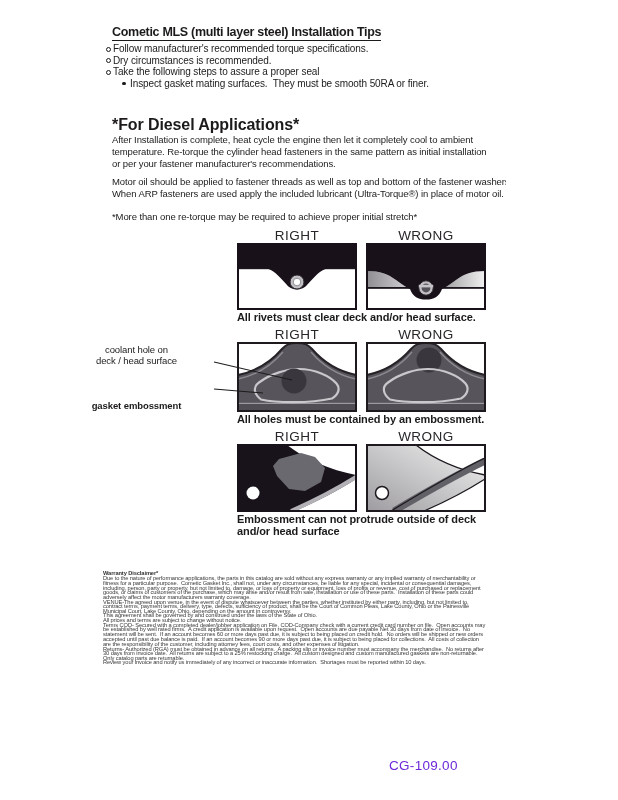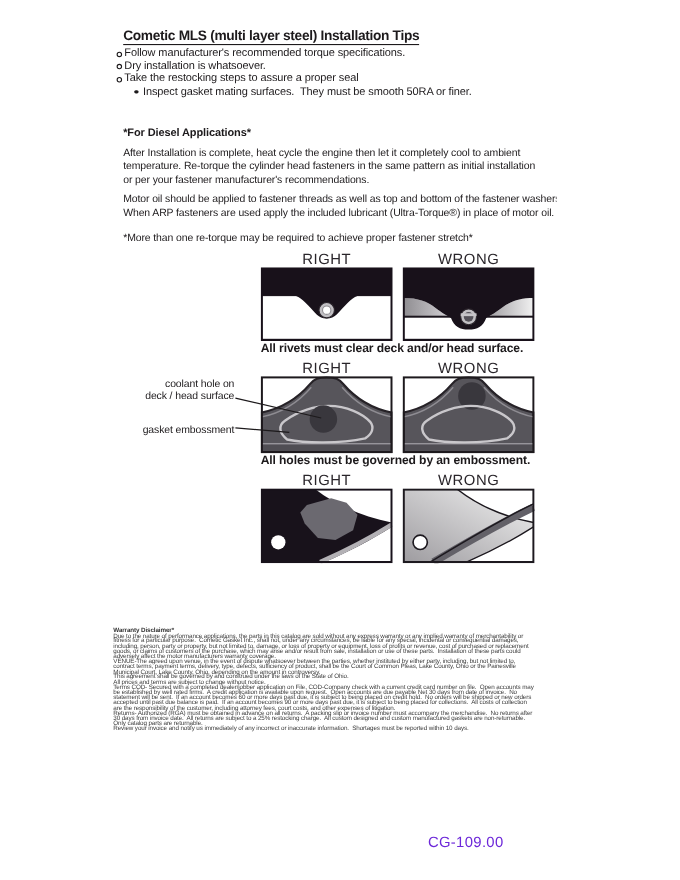--- a/index.html
+++ b/index.html
@@ -13,35 +13,35 @@
   }
   .tips { position:absolute; left:106px; top:43px; font-size:10px; line-height:11.5px; letter-spacing:-0.1px; }
   .tip { position:relative; padding-left:7px; white-space:pre; }
   .tip::before {
     content:""; position:absolute; left:0; top:3.6px; width:3px; height:3px;
     border:0.9px solid #1d1a1c; border-radius:50%;
   }
   .tip.sub { margin-left:16px; padding-left:8px; }
   .tip.sub::before { background:#1d1a1c; border:none; width:3.6px; height:3.6px; top:4px; }
 
-  .diesel-head { position:absolute; left:112px; top:116px; font-size:10px; font-weight:bold; letter-spacing:-0.1px; }
+  .diesel-head { position:absolute; left:112px; top:116px; font-size:16px; font-weight:bold; letter-spacing:-0.1px; }
   .diesel { position:absolute; left:112px; top:134px; font-size:9.5px; line-height:12px; letter-spacing:-0.1px; }
   .diesel p { margin:0 0 6px; white-space:pre; }
 
   .fig { position:absolute; left:237px; width:249px; }
   #fig1 { top:228px; } #fig2 { top:327px; } #fig3 { top:429px; }
   .fig-heads { display:flex; gap:9px; font-size:13.5px; letter-spacing:0.5px; color:#29252a; height:15px; }
   .fig-heads div { width:120px; text-align:center; }
   .fig-row { display:flex; gap:9px; }
   svg.diag { display:block; }
   .fig-cap { margin-top:2px; font-size:11px; font-weight:bold; white-space:pre; line-height:11.5px; letter-spacing:-0.1px; }
 
-  .ann { position:absolute; font-size:9.5px; line-height:11px; text-align:right; white-space:pre; letter-spacing:-0.1px; }
+  .ann { position:absolute; font-size:9.5px; line-height:11px; text-align:center; white-space:pre; letter-spacing:-0.1px; }
   #ann-coolant { left:60px; top:344px; width:153px; }
-  #ann-emboss  { left:60px; top:386px; width:153px; }
+  #ann-emboss  { left:60px; top:400px; width:153px;font-weight:bold; }
   #leaders { position:absolute; left:208px; top:352px; }
 
   .legal { position:absolute; left:103px; top:571px; width:435px; height:185px; }
   .legal-inner {
     width:800px; transform:scale(0.545); transform-origin:0 0;
     font-size:10.5px; line-height:8.6px; color:#3a3a3a; letter-spacing:-0.2px;
   }
   .legal-inner h4 { margin:0; font-size:10.5px; font-weight:bold; color:#333; }
   .legal-inner p { margin:0; white-space:pre; }
   .mt-a { margin-top:20px; } .mt-b { margin-top:28px; } .mt-c { margin-top:11px; }
@@ -51,33 +51,33 @@
 </style>
 </head>
 <body>
 
 <div class="page">
 
   <div class="title">Cometic MLS (multi layer steel) Installation Tips</div>
 
   <div class="tips">
     <div class="tip">Follow manufacturer's recommended torque specifications.</div>
-    <div class="tip">Dry installation is whatsoever.</div>
-    <div class="tip">Take the restocking steps to assure a proper seal</div>
+    <div class="tip">Dry circumstances is recommended.</div>
+    <div class="tip">Take the following steps to assure a proper seal</div>
     <div class="tip sub">Inspect gasket mating surfaces.  They must be smooth 50RA or finer.</div>
   </div>
 
   <div class="diesel-head">*For Diesel Applications*</div>
   <div class="diesel">
     <p>After Installation is complete, heat cycle the engine then let it completely cool to ambient
 temperature. Re-torque the cylinder head fasteners in the same pattern as initial installation
 or per your fastener manufacturer's recommendations.</p>
     <p>Motor oil should be applied to fastener threads as well as top and bottom of the fastener washers.
 When ARP fasteners are used apply the included lubricant (Ultra-Torque®) in place of motor oil.</p>
-    <p style="margin-top:11px">*More than one re-torque may be required to achieve proper fastener stretch*</p>
+    <p style="margin-top:11px">*More than one re-torque may be required to achieve proper initial stretch*</p>
   </div>
 
   <div class="fig" id="fig1">
     <div class="fig-heads">
       <div>RIGHT</div>
       <div>WRONG</div>
     </div>
     <div class="fig-row">
       <svg class="diag" width="120" height="67" viewBox="0 0 120 67">
         <rect x="1" y="1" width="118" height="65" fill="#ffffff"></rect>
@@ -136,21 +136,21 @@
         <path d="M1,69 V33 C18,29.5 33,21 45,7 C49,2.5 52,1 60,1 C68,1 71,2.5 75,7 C87,21 102,29.5 119,33 V69 Z" fill="#57555b" stroke="#262227" stroke-width="2"></path>
         <path d="M1,37 C18,33.5 34,24 46,10" fill="none" stroke="#8e8c92" stroke-width="1.3"></path>
         <path d="M119,37 C102,33.5 86,24 74,10" fill="none" stroke="#8e8c92" stroke-width="1.3"></path>
         <rect x="1" y="61.5" width="118" height="7.5" fill="#504e54"></rect>
         <rect x="1" y="60.8" width="118" height="1.2" fill="#9c9aa0"></rect>
         <circle cx="63" cy="18" r="12.5" fill="#39373d"></circle>
         <path d="M24,57.5 C17,52 15.5,45 22,40.5 C34,31.5 50,27 62,27 C78,27 93,34 99.5,41.5 C103.5,46.5 101.5,52.5 95,56.5 C72,61.5 40,61 24,57.5 Z" fill="none" stroke="#c9c7cb" stroke-width="2.2"></path>
         <rect x="1" y="1" width="118" height="68" fill="none" stroke="#1d191d" stroke-width="2"></rect>
       </svg>
     </div>
-    <div class="fig-cap">All holes must be governed by an embossment.</div>
+    <div class="fig-cap">All holes must be contained by an embossment.</div>
   </div>
 
   <div class="ann" id="ann-coolant">coolant hole on
 deck / head surface</div>
   <div class="ann" id="ann-emboss">gasket embossment</div>
   <svg id="leaders" width="95" height="50" viewBox="0 0 95 50">
     <line x1="6" y1="10" x2="84" y2="28" stroke="#1d1a1c" stroke-width="1.1"></line>
     <line x1="6" y1="37" x2="55" y2="41" stroke="#1d1a1c" stroke-width="1.1"></line>
   </svg>
 
@@ -180,20 +180,22 @@
         <path d="M50,1 C68,15 93,26 119,31 V1 Z" fill="#ffffff"></path>
         <path d="M50,1 C68,15 93,26 119,31" fill="none" stroke="#1d191f" stroke-width="1.4"></path>
         <path d="M58,67 C80,57.5 101,46.5 119,35 V67 Z" fill="#ffffff"></path>
         <path d="M58,67 C80,57.5 101,46.5 119,35" fill="none" stroke="#1d191f" stroke-width="1.2"></path>
         <path d="M28,67 C55,51 88,32 119,17" fill="none" stroke="#636168" stroke-width="7"></path>
         <path d="M25,67 C53,50 86,30 119,14" fill="none" stroke="#1d191f" stroke-width="1.3"></path>
         <circle cx="16" cy="49" r="6.5" fill="#ffffff" stroke="#1d191f" stroke-width="1.5"></circle>
         <rect x="1" y="1" width="118" height="66" fill="none" stroke="#1d191f" stroke-width="2"></rect>
       </svg>
     </div>
+    <div class="fig-cap">Embossment can not protrude outside of deck
+and/or head surface</div>
   </div>
 
   <div class="legal">
     <div class="legal-inner">
       <h4>Warranty Disclaimer*</h4>
       <p class="mt-a">Due to the nature of performance applications, the parts in this catalog are sold without any express warranty or any implied warranty of merchantability or
 fitness for a particular purpose.  Cometic Gasket Inc., shall not, under any circumstances, be liable for any special, incidental or consequential damages,
 including, person, party or property, but not limited to, damage, or loss of property or equipment, loss of profits or revenue, cost of purchased or replacement
 goods, or claims of customers of the purchase, which may arise and/or result from sale, installation or use of these parts.  Installation of these parts could
 adversely affect the motor manufacturers warranty coverage.</p>

